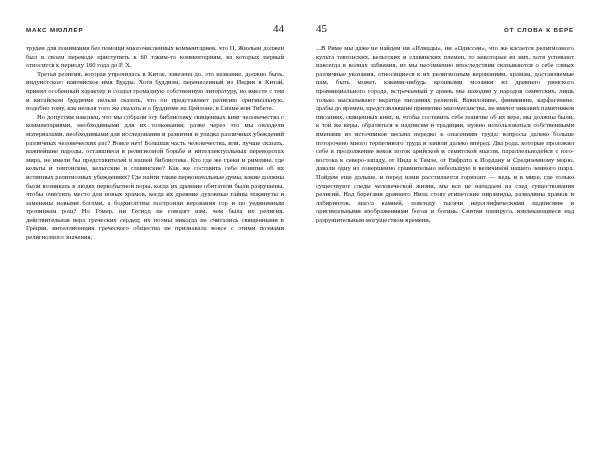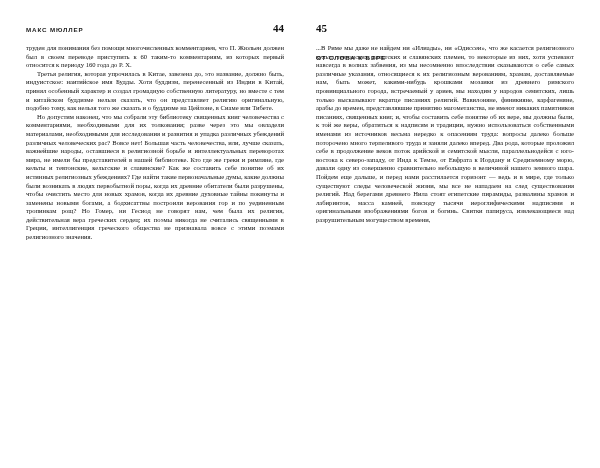--- a/index.html
+++ b/index.html
@@ -41,28 +41,28 @@
     text-transform: uppercase;
     color: #222;
     margin-bottom: 12px;
     height: 10px;
   }
   .running-head.left {
     justify-content: space-between;
   }
   .running-head.right {
     justify-content: space-between;
-    flex-direction: column;
+    flex-direction: row;
     gap: 20px;
   }
   .folio {
     font-family: "Liberation Serif", serif;
     font-size: 11px;
     letter-spacing: 0;
-    font-weight: bold;
+    font-weight: normal;
     color: #111;
   }
   .head-title {
     font-weight: bold;
   }
   .body {
     font-size: 6.6px;
     line-height: 8.6px;
     text-align: justify;
     text-justify: inter-word;

